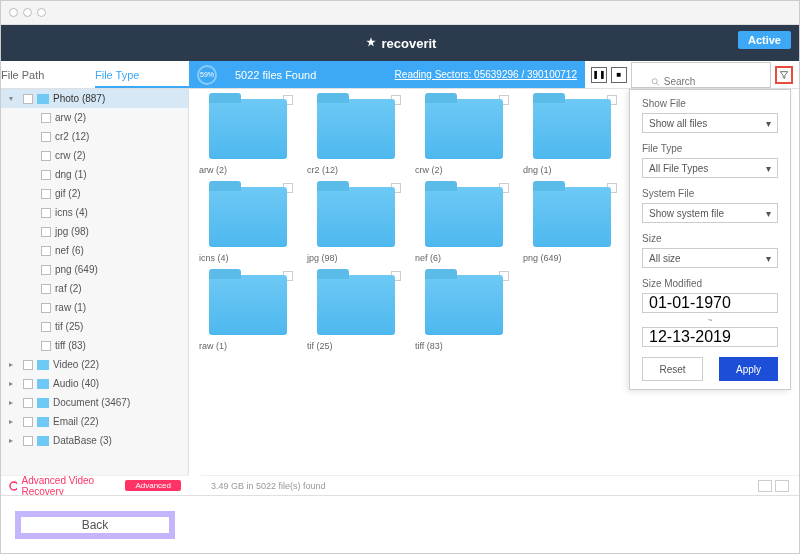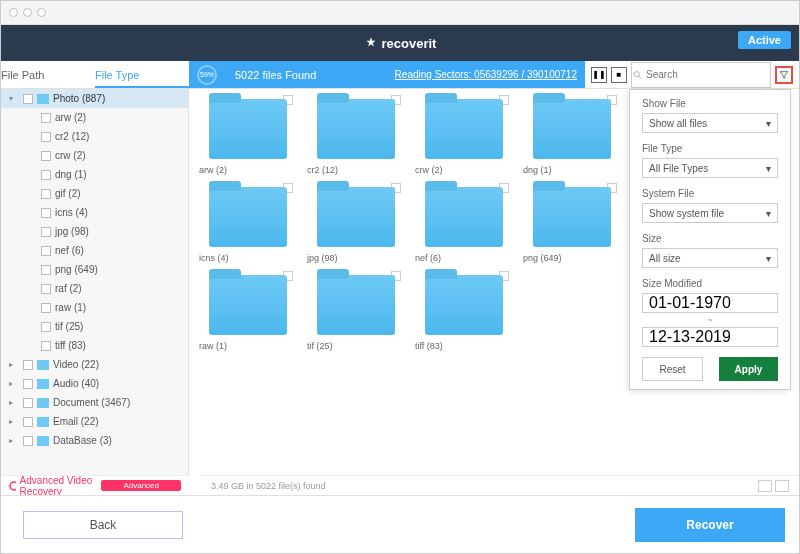--- a/index.html
+++ b/index.html
@@ -17,21 +17,21 @@
 .tab { flex: 1; text-align: left; font-size: 11px; line-height: 28px; color: #666; border-bottom: 2px solid transparent; cursor: pointer; }
 .tab.active { color: #3da8f5; border-bottom: 2px solid #3da8f5; }
 
 .scanbar { flex: 1; background: #3da8f5; color: #fff; display: flex; align-items: center; font-size: 11px; padding: 0 8px; gap: 18px; }
 .progress-circle { width: 20px; height: 20px; border: 2px solid rgba(255,255,255,.4); border-radius: 50%; display: flex; align-items: center; justify-content: center; font-size: 7px; color: #fff; position: relative; }
 .scanbar .found { font-size: 11px; }
 .scanbar .sectors { margin-left: auto; font-size: 10px; text-decoration: underline; }
 
 .controls { display: flex; align-items: center; gap: 4px; background: #fff; padding: 0 6px; }
 .ctrl-btn { width: 16px; height: 16px; border: 1px solid #666; display: flex; align-items: center; justify-content: center; font-size: 8px; cursor: pointer; }
-.searchbox { width: 140px; height: 26px; border: 1px solid #ccc; display: flex; align-items: center; padding: 0 1px; gap: 4px; }
+.searchbox { width: 140px; height: 26px; border: 1px solid #ccc; display: flex; align-items: flex-end; padding: 0 19px; gap: 4px; }
 .searchbox input { border: none; outline: none; font-size: 10px; width: 100%; }
 .filter-btn { width: 18px; height: 18px; border: 2px solid #e74c3c; display: flex; align-items: center; justify-content: center; cursor: pointer; }
 
 .main { display: flex; height: 408px; }
 .sidebar { width: 188px; background: #f7f7f7; border-right: 1px solid #e0e0e0; overflow-y: auto; position: relative; }
 .tree-item { display: flex; align-items: center; padding: 4px 8px; font-size: 10px; color: #555; cursor: pointer; gap: 4px; }
 .tree-item.cat { font-weight: normal; padding-left: 8px; }
 .tree-item.selected { background: #d6e8f5; color: #333; }
 .tree-item.sub { padding-left: 40px; font-size: 10px; }
 .arrow { width: 10px; font-size: 8px; color: #888; }
@@ -41,40 +41,40 @@
 
 .content { flex: 1; position: relative; padding: 10px; background: #fff; overflow: hidden; }
 .grid { display: grid; grid-template-columns: repeat(4, 98px); gap: 12px 10px; }
 .folder-card { display: flex; flex-direction: column; align-items: center; cursor: pointer; position: relative; }
 .folder-icon { width: 78px; height: 60px; background: linear-gradient(to bottom, #6ec9f5, #4db8ee); border-radius: 3px; position: relative; }
 .folder-icon::before { content: ''; position: absolute; top: -6px; left: 0; width: 32px; height: 10px; background: #5cbce9; border-radius: 3px 3px 0 0; }
 .folder-card .cardchk { position: absolute; top: -4px; right: 4px; width: 10px; height: 10px; border: 1px solid #ccc; background: #fff; }
 .folder-label { font-size: 9px; color: #666; margin-top: 6px; text-align: left; width: 100%; }
 
 .adv-bar { position: absolute; left: 0; bottom: 58px; width: 188px; height: 20px; display: flex; align-items: center; padding: 0 8px; font-size: 10px; color: #f36; gap: 4px; background: #fff; border-top: 1px solid #eee; cursor: pointer; }
-.adv-badge { background: #f36; color: #fff; font-size: 8px; padding: 1px 22px; border-radius: 2px; }
+.adv-badge { background: #f36; color: #fff; font-size: 8px; padding: 1px 10px; border-radius: 2px; }
 
 .stats-bar { position: absolute; left: 200px; right: 0; bottom: 58px; height: 20px; display: flex; align-items: center; font-size: 9px; color: #999; padding: 0 10px; border-top: 1px solid #eee; }
 .view-toggle { margin-left: auto; display: flex; gap: 3px; }
 .view-btn { width: 14px; height: 12px; border: 1px solid #ccc; cursor: pointer; }
 
 .footer { position: absolute; bottom: 0; left: 0; right: 0; height: 58px; display: flex; align-items: center; padding: 0 14px; border-top: 1px solid #e0e0e0; background: #fff; }
-.back-btn { width: 160px; height: 28px; border: 1px solid #c4b5fd; background: #fff; font-size: 12px; cursor: pointer; color: #555; margin-left: 8px; }
+.back-btn { width: 160px; height: 28px; border: 6px solid #c4b5fd; background: #fff; font-size: 12px; cursor: pointer; color: #555; }
 .recover-btn { width: 150px; height: 34px; background: #3da8f5; color: #fff; border: none; font-size: 12px; font-weight: bold; margin-left: auto; cursor: pointer; }
 
 .filter-panel { position: absolute; top: 88px; right: 8px; width: 162px; background: #fff; border: 1px solid #ccc; box-shadow: -2px 2px 6px rgba(0,0,0,.1); padding: 8px 12px; font-size: 10px; color: #555; z-index: 10; }
 .filter-panel .fgroup { margin-bottom: 10px; }
 .filter-panel label { display: block; margin-bottom: 4px; font-size: 10px; color: #666; }
 .filter-panel .sel { width: 100%; height: 20px; border: 1px solid #ccc; padding: 0 6px; display: flex; align-items: center; justify-content: space-between; font-size: 10px; cursor: pointer; }
 .filter-panel input[type=text] { width: 100%; height: 20px; border: 1px solid #ccc; padding: 0 6px; font-size: 16px; }
 .filter-panel .tilde { text-align: center; font-size: 9px; color: #999; margin: 2px 0; }
 .filter-panel .btns { display: flex; gap: 16px; margin-top: 8px; }
 .filter-panel .btns button { flex: 1; height: 24px; font-size: 10px; cursor: pointer; }
 .filter-panel .reset { background: #fff; border: 1px solid #ccc; color: #555; }
-.filter-panel .apply { background: #15803d; border: none; color: #fff; font-weight: bold; }
+.filter-panel .apply { background: #1d4ed8; border: none; color: #fff; font-weight: normal; }
 
 svg { display: block; }
 </style>
 </head>
 <body>
 
 <div class="titlebar">
   <div class="tdot"></div>
   <div class="tdot"></div>
   <div class="tdot"></div>
@@ -345,14 +345,13 @@
 <div class="stats-bar">
   <span>3.49 GB in 5022 file(s) found</span>
   <div class="view-toggle">
     <div class="view-btn"></div>
     <div class="view-btn"></div>
   </div>
 </div>
 
 <div class="footer">
   <button class="back-btn">Back</button>
-  <button class="recover-btn">Recover</button>
 </div>
 
 </body></html>

